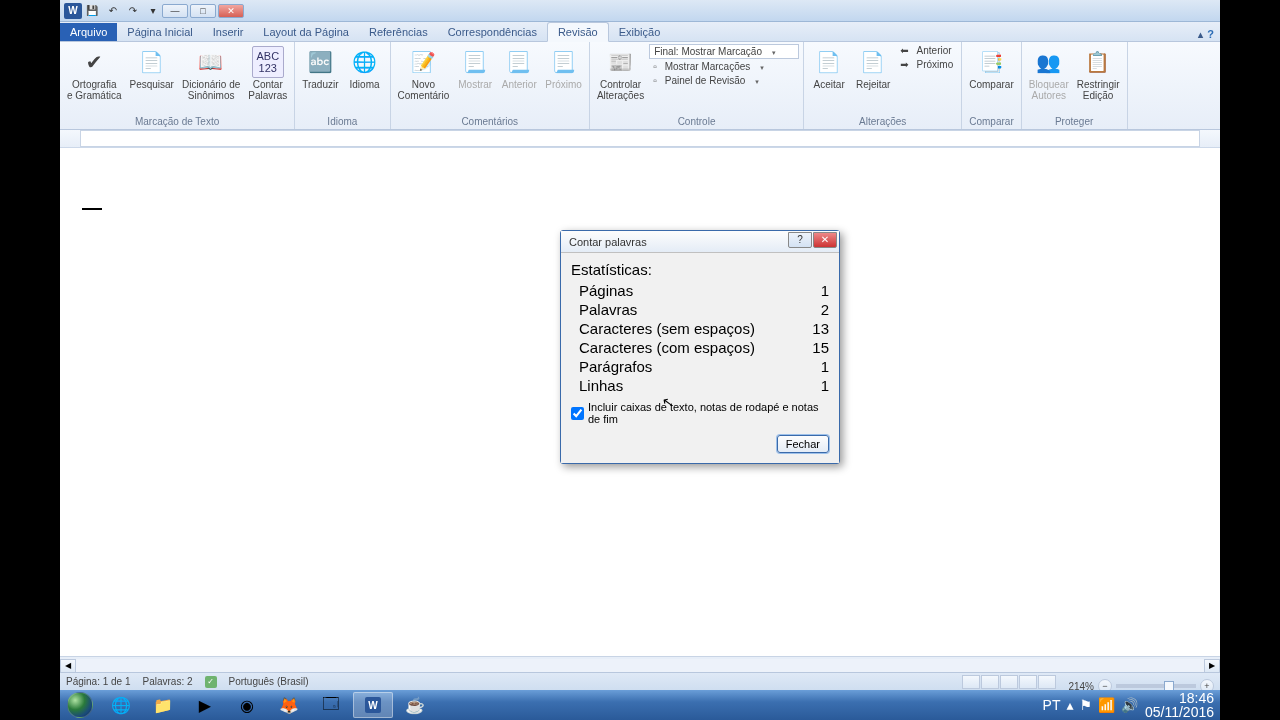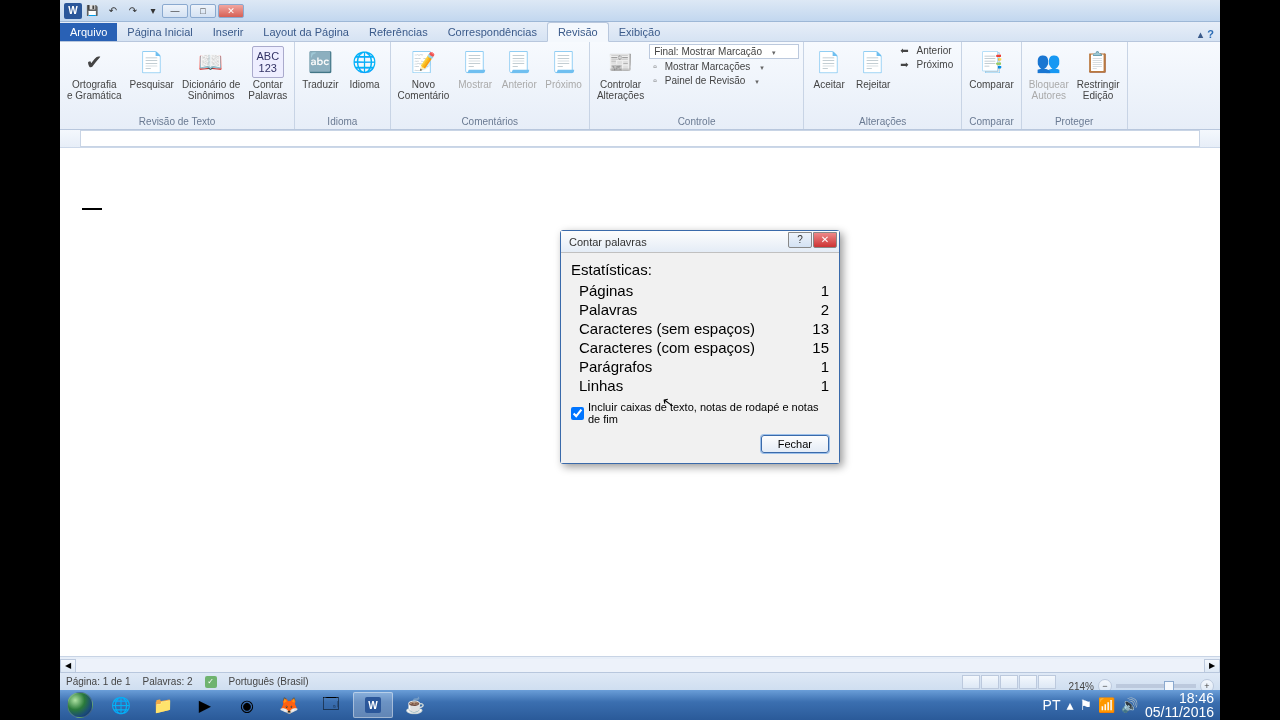--- a/index.html
+++ b/index.html
@@ -59,21 +59,21 @@
 .dlg-title .dlg-btns span { width:24px; height:16px; border:1px solid #888; font-size:10px; display:flex; align-items:center; justify-content:center; border-radius:0 0 2px 2px;}
 .dlg-title .help { background:linear-gradient(#eef3fa,#d4e2f3);}
 .dlg-title .xbtn { background:linear-gradient(#e88,#c33); color:#fff;}
 .dlg-body { padding:8px 10px 10px 10px; background:#f1f1f1;}
 .stats { font-size:15px; color:#000;}
 .stats-row { display:flex; justify-content:space-between; padding:1px 0; padding-left:8px;}
 .stats-row .val { width:30px; text-align:right;}
 .chk-row { display:flex; align-items:center; gap:4px; margin-top:6px; font-size:11px;justify-content:space-between;}
 .chk-row input { width:13px; height:13px;}
 .dlg-footer { display:flex; justify-content:flex-end; margin-top:10px;}
-.dlg-footer button { padding:2px 16px; font-size:11px; background:linear-gradient(#fdfdfd,#e4ecf6); border:1px solid #3a6aaa; box-shadow:0 0 0 1px #9cc0ea; border-radius:3px;}
+.dlg-footer button { padding:2px 8px; font-size:11px; background:linear-gradient(#fdfdfd,#e4ecf6); border:1px solid #3a6aaa; box-shadow:0 0 0 1px #9cc0ea; border-radius:3px;}
 .mouse-cursor { position:absolute; left:602px; top:394px; font-size:14px; color:#000; pointer-events:none; transform:rotate(-10deg);}
 .check-green { width:12px; height:12px; background:#6fb36f; border-radius:2px; display:inline-flex; align-items:center; justify-content:center; color:#fff; font-size:8px;}
 </style>
 </head>
 <body>
 
 <div class="desktop">
 
   <div class="win-title">
     <div class="qat">
@@ -121,21 +121,21 @@
             <div class="icon">📖</div>
             <span style="white-space:pre">Dicionário de
 Sinônimos</span>
           </div>
         <div class="rbtn">
             <div class="icon" style="font-size:11px;background:#eef;border:1px solid #aac;border-radius:2px;color:#336">ABC<br>123</div>
             <span style="white-space:pre">Contar
 Palavras</span>
           </div>
       </div>
-      <div class="rgroup-label">Revisão de Texto</div>
+      <div class="rgroup-label">Marcação de Texto</div>
     </div>
     <div class="rgroup">
       <div class="rgroup-body">
         <div class="rbtn">
             <div class="icon">🔤</div>
             <span>Traduzir</span>
           </div>
         <div class="rbtn">
             <div class="icon">🌐</div>
             <span>Idioma</span>

